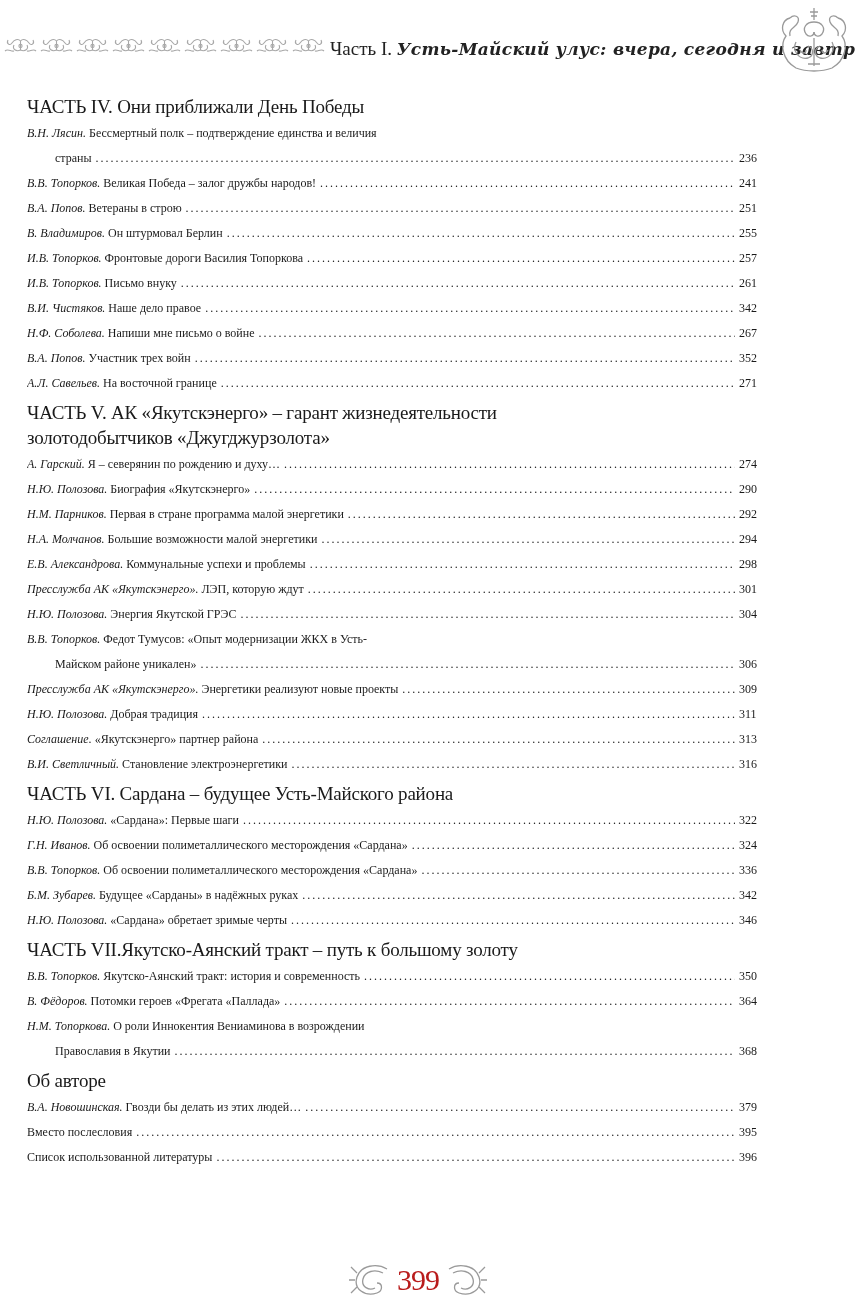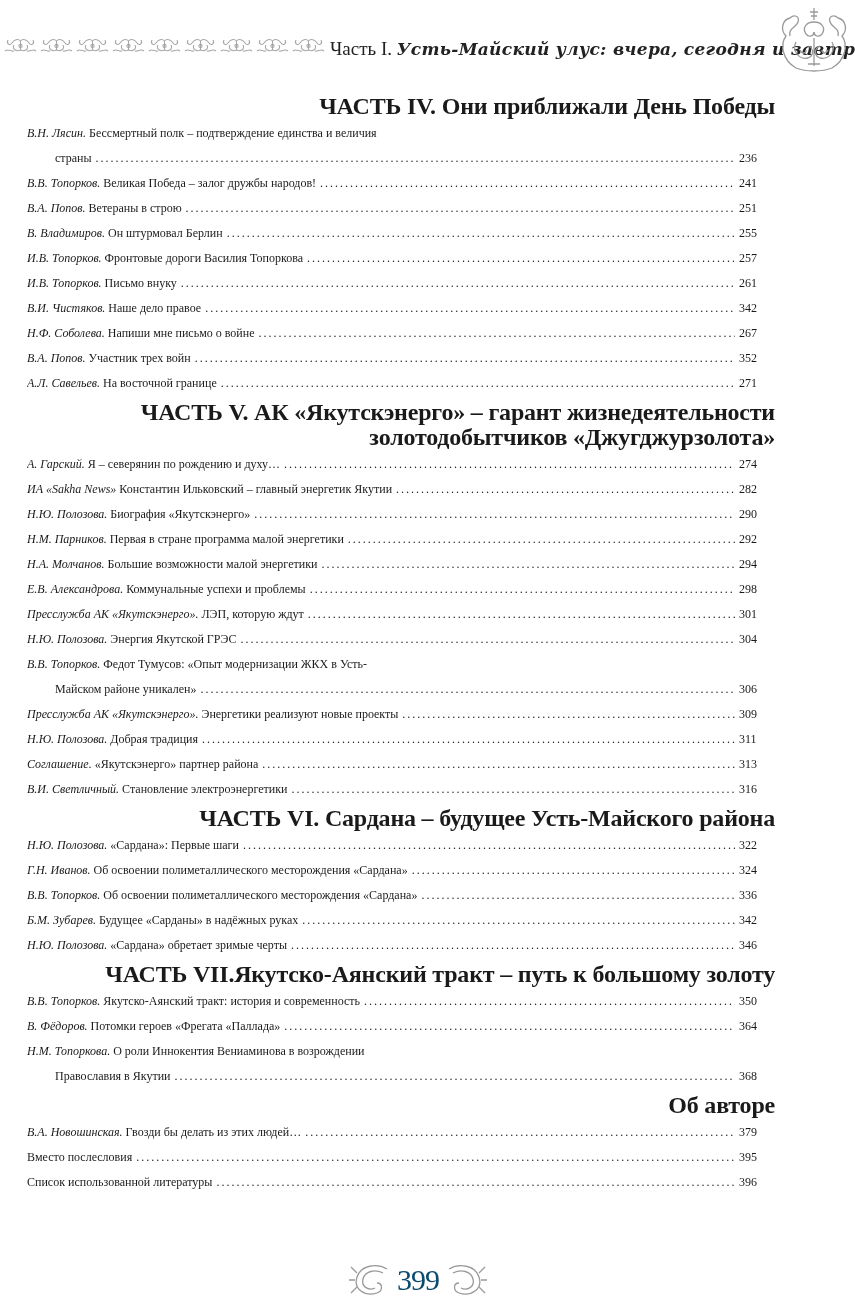--- a/index.html
+++ b/index.html
@@ -7,35 +7,35 @@
 
   .header { position: absolute; left: 0; top: 0; width: 855px; height: 90px; }
   .orn-row { position: absolute; left: 4px; top: 36px; display: flex; gap: 3px; }
   .orn { width: 33px; height: 18px; }
   .running-title { position: absolute; left: 330px; top: 38px; font-size: 19px; white-space: nowrap; color: #222; }
   .running-title .part { font-family: "Liberation Serif", serif; }
   .running-title .sub { font-style: italic; font-weight: bold; font-family: "DejaVu Serif", serif; font-size: 17px; letter-spacing: 0.3px; }
   .corner-orn { position: absolute; left: 776px; top: 4px; width: 76px; height: 70px; }
 
   .toc { position: absolute; left: 27px; top: 94px; width: 748px; }
-  .section-title { text-align: right; font-weight: bold; font-size: 24px; line-height: 25px; margin: 0; padding: 4px 0 2px 0; font-family: "Liberation Serif", serif; letter-spacing: -0.2px; }
+  .section-title { text-align: left; font-weight: normal; font-size: 19px; line-height: 25px; margin: 0; padding: 4px 0 2px 0; font-family: "Liberation Serif", serif; letter-spacing: -0.2px; }
   .section-title.first { padding-top: 0; }
   .section-title.gap { margin-top: 0; }
   .entry { font-size: 12px; line-height: 25px; position: relative; }
   .entry .row { display: flex; align-items: baseline; white-space: nowrap; overflow: hidden; }
   .entry .text { white-space: nowrap; }
   .entry .author { font-style: italic; }
   .entry .leader { flex: 1 1 auto; overflow: hidden; margin: 0 4px; letter-spacing: 2px; color: #222; }
   .entry .leader::before { content: "........................................................................................................................................................................"; }
   .entry .page { flex: 0 0 auto; text-align: left; min-width: 36px; }
   .entry .cont { padding-left: 28px; }
   .entry .first-line { white-space: nowrap; }
 
   .folio { position: absolute; left: 336px; top: 1262px; width: 164px; height: 36px; display: flex; align-items: center; justify-content: center; gap: 4px; }
-  .folio .num { font-size: 30px; font-family: "Liberation Serif", serif; color: #0c4a6e; letter-spacing: -1px; }
+  .folio .num { font-size: 30px; font-family: "Liberation Serif", serif; color: #b91c1c; letter-spacing: -1px; }
   .folio svg { width: 46px; height: 34px; }
 </style>
 </head>
 <body>
 
 <div class="header">
   <div class="orn-row" id="orn-row">
       <svg viewBox="0 0 33 18" class="orn">
         <g fill="none" stroke="#a8a8a8" stroke-width="1.1">
           <path d="M4 4 C2 8 6 10 8 7 C10 4 14 2 16.5 5 C19 2 23 4 25 7 C27 10 31 8 29 4"></path>
@@ -219,27 +219,20 @@
     </div>
     <div class="entry">
       <div class="row">
         <span class="text"><span class="author">А. Гарский.</span> <span>Я – северянин по рождению и духу…</span></span>
         <span class="leader"></span>
         <span class="page">274</span>
       </div>
     </div>
     <div class="entry">
       <div class="row">
-        <span class="text"><span class="author">ИА «Sakha News»</span> <span>Константин Ильковский – главный энергетик Якутии</span></span>
-        <span class="leader"></span>
-        <span class="page">282</span>
-      </div>
-    </div>
-    <div class="entry">
-      <div class="row">
         <span class="text"><span class="author">Н.Ю. Полозова.</span> <span>Биография «Якутскэнерго»</span></span>
         <span class="leader"></span>
         <span class="page">290</span>
       </div>
     </div>
     <div class="entry">
       <div class="row">
         <span class="text"><span class="author">Н.М. Парников.</span> <span>Первая в стране программа малой энергетики</span></span>
         <span class="leader"></span>
         <span class="page">292</span>

